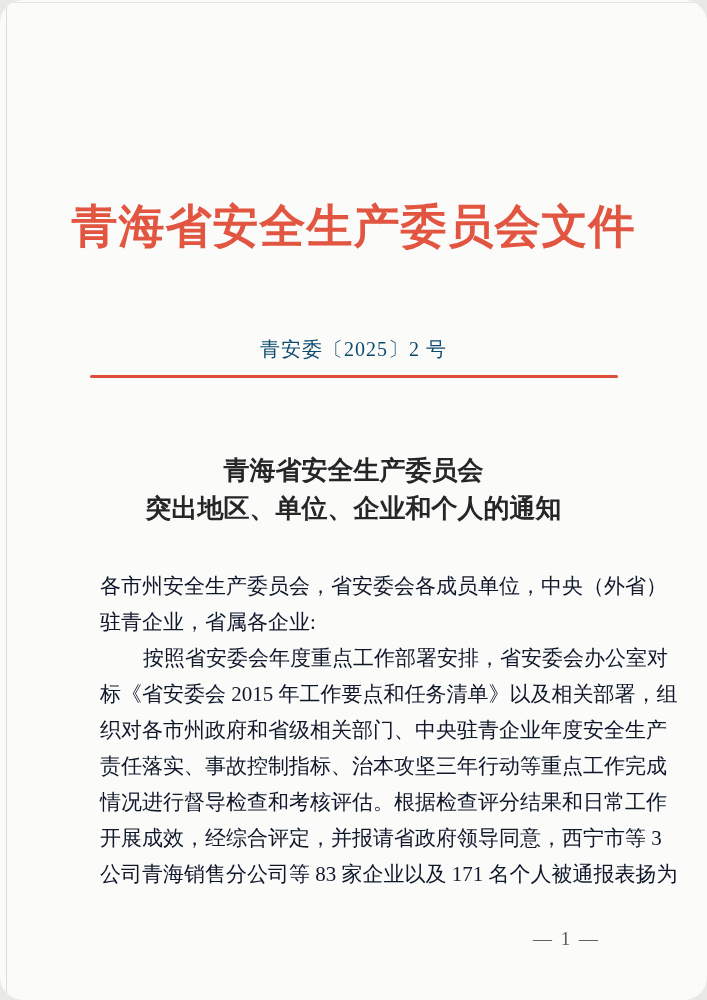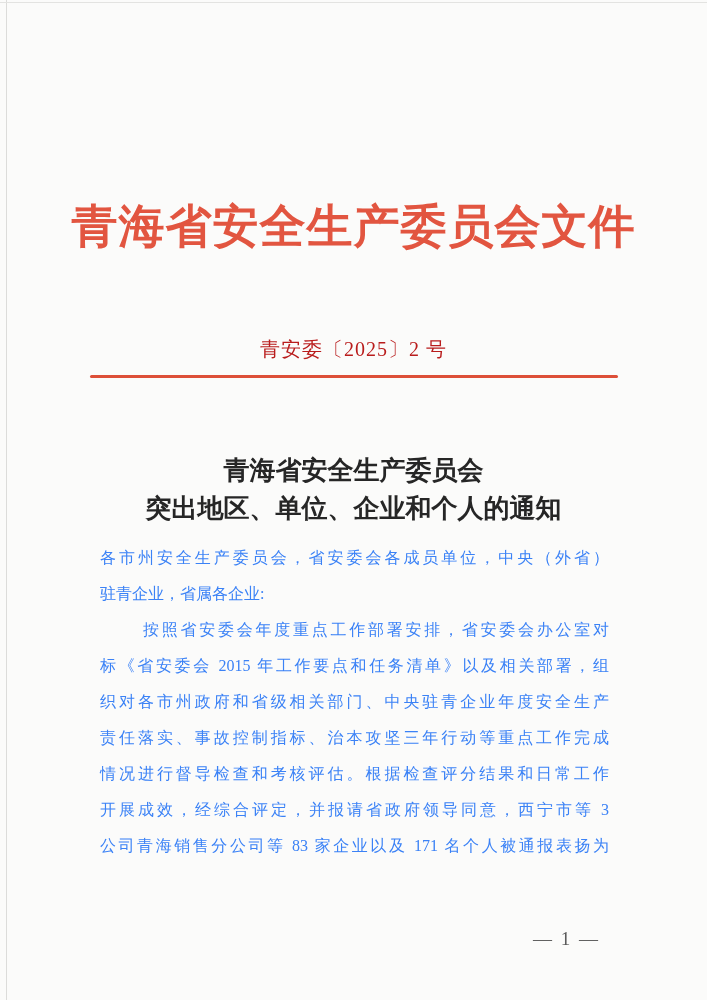--- a/index.html
+++ b/index.html
@@ -6,20 +6,21 @@
   html, body { background: #e9e9e8; }
   body { font-family: "Liberation Serif", "DejaVu Serif", serif; }
 
   .scan-wrap {
     position: relative;
     width: 707px;
     height: 1000px;
     margin: 0 auto;
     background: #fbfbfa;
     overflow: hidden;
+    border-radius: 23px;
   }
   .page-edge-left {
     position: absolute;
     left: 6px; top: 0; bottom: 0;
     width: 1px;
     background: #dcdcda;
   }
   .page-edge-top {
     position: absolute;
     left: 0; right: 0; top: 2px;
@@ -38,21 +39,21 @@
     letter-spacing: 1px;
     white-space: nowrap;
   }
 
   .doc-number {
     position: absolute;
     left: 0; right: 0;
     top: 336px;
     text-align: center;
     font-size: 20px;
-    color: #b91c1c;
+    color: #0c4a6e;
     letter-spacing: 1px;
   }
 
   .red-rule {
     position: absolute;
     left: 90px;
     top: 375px;
     width: 528px;
     height: 3px;
     background: #dd4f38;
@@ -68,23 +69,23 @@
     font-weight: bold;
     color: #262626;
     line-height: 38px;
     margin-top: 20px;
   }
 
   .body-text {
     position: absolute;
     left: 100px;
     width: 509px;
-    top: 540px;
-    font-size: 16px;
-    color: #3b82f6;
+    top: 568px;
+    font-size: 21px;
+    color: #0f172a;
     line-height: 36px;
   }
   .body-text .line {
     display: block;
     height: 36px;
     text-align: justify;
     text-align-last: justify;
     white-space: nowrap;
   }
   .body-text .line.no-stretch {

